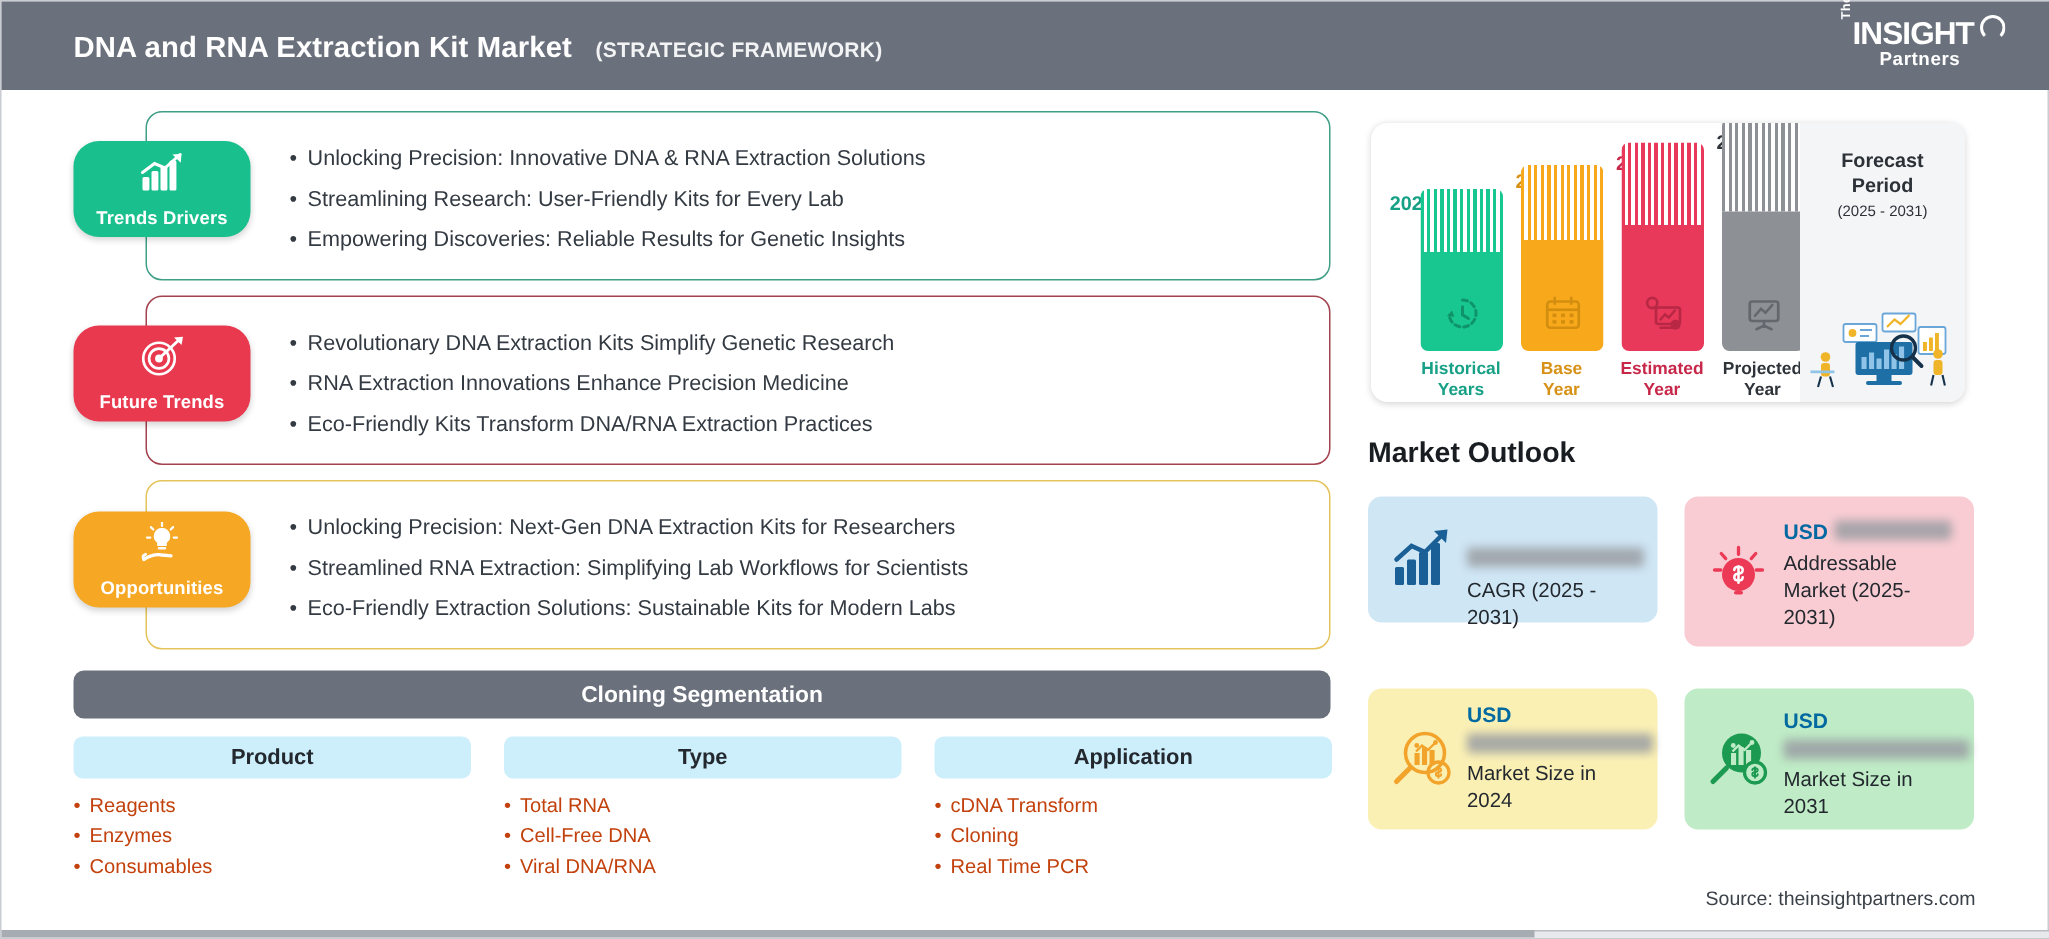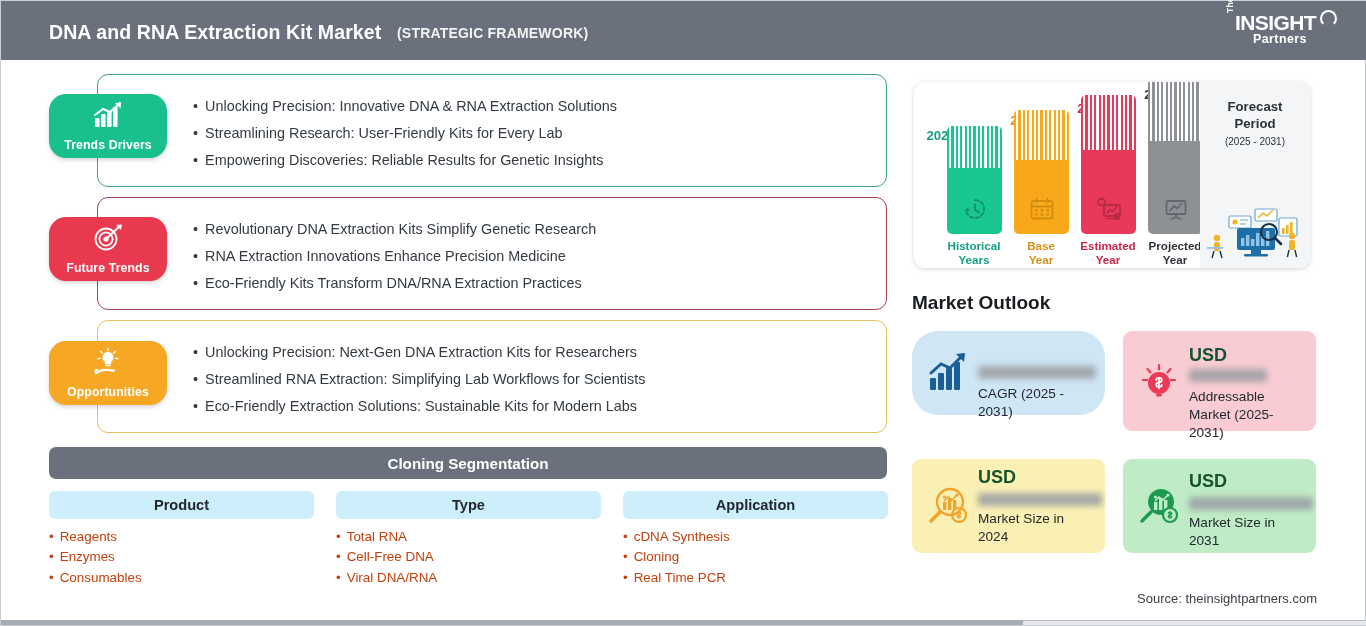--- a/index.html
+++ b/index.html
@@ -87,21 +87,21 @@
   .fc-r-t1 { font-size:13.2px; font-weight:bold; color:#2c3138; line-height:1.25; text-align:center; }
   .fc-r-t2 { font-size:10px; color:#2c3138; margin-top:4px; text-align:center; }
 
   
   .outlook-title { position:absolute; left:911px; top:291px; font-size:19px;
                    font-weight:bold; color:#191d22; }
   .ocard { position:absolute; border-radius:9px; padding:10px 10px 10px 10px; }
   .ocard .oc-icon { position:absolute; left:14px; top:50%; transform:translateY(-50%);
                     width:44px; height:44px; }
   .ocard .oc-body { position:absolute; left:66px; top:14px; right:8px; }
-  .oc-usd { font-size:18px; font-weight:bold; color:#14532d; display:inline-block;
+  .oc-usd { font-size:14px; font-weight:bold; color:#0369a1; display:inline-block;
             vertical-align:middle; }
   .blurline { display:inline-block; vertical-align:middle; height:13px;
               background:#9a9ea3; border-radius:2px; filter:blur(3.2px); opacity:.85; }
   .oc-label { font-size:13.6px; color:#23282e; line-height:1.32; margin-top:4px; }
 
   .source { position:absolute; right:48px; top:590px; font-size:13px; color:#3b4149; }
   .scrollbar { position:absolute; left:0; bottom:0; width:1366px; height:5px;
                background:#e8e9ec; border-top:1px solid #b9bcc2; }
   .scrollthumb { position:absolute; left:0; bottom:0; width:1022px; height:5px; background:#a7abb2; }
 </style>
@@ -189,21 +189,21 @@
     <div class="seg-item">Reagents</div>
     <div class="seg-item">Enzymes</div>
     <div class="seg-item">Consumables</div>
   </div>
   <div class="seg-list" style="left:335px; top:529px;">
     <div class="seg-item">Total RNA</div>
     <div class="seg-item">Cell-Free DNA</div>
     <div class="seg-item">Viral DNA/RNA</div>
   </div>
   <div class="seg-list" style="left:622px; top:529px;">
-    <div class="seg-item">cDNA Synthesis</div>
+    <div class="seg-item">cDNA Transform</div>
     <div class="seg-item">Cloning</div>
     <div class="seg-item">Real Time PCR</div>
   </div>
 
   <div class="forecast">
 
     <div class="fc-year" style="left:-4px; top:47px; color:#16a085;">2021-2023</div>
     <div class="fc-bar" style="left:33px; height:108px;">
       <div class="stripes" style="height:42px; background:repeating-linear-gradient(90deg,#18c78f 0 2.2px,#ffffff 2.2px 4.4px);"></div>
       <div class="solid" style="height:66px; background:#18c78f;"></div>
@@ -319,21 +319,21 @@
           </g>
         <g stroke="#16324a" stroke-width="1.4" fill="none">
             <path d="M86 50 l-1.6 7 M92 50 l1.6 7"></path>
           </g>
       </svg>
     </div>
   </div>
 
   <div class="outlook-title">Market Outlook</div>
 
-  <div class="ocard" style="left:911px; top:330px; width:193px; height:84px; background:#cfe6f5;border-radius:26px;">
+  <div class="ocard" style="left:911px; top:330px; width:193px; height:84px; background:#cfe6f5;">
     <svg class="oc-icon" viewBox="0 0 44 44">
       <rect x="4" y="27" width="6" height="12" rx="1" fill="#1a5f95"></rect>
       <rect x="12" y="22" width="6" height="17" rx="1" fill="#1a5f95"></rect>
       <rect x="20" y="17" width="6" height="22" rx="1" fill="#1a5f95"></rect>
       <rect x="28" y="11" width="6" height="28" rx="1" fill="#1a5f95"></rect>
       <path d="M5 22 L15 13 L24 17 L37 4" stroke="#1a5f95" stroke-width="3" fill="none" stroke-linecap="round"></path>
       <path d="M30 3 L39 2 L38 11 Z" fill="#1a5f95"></path>
     </svg>
     <div class="oc-body">
       <span class="oc-usd"></span>

